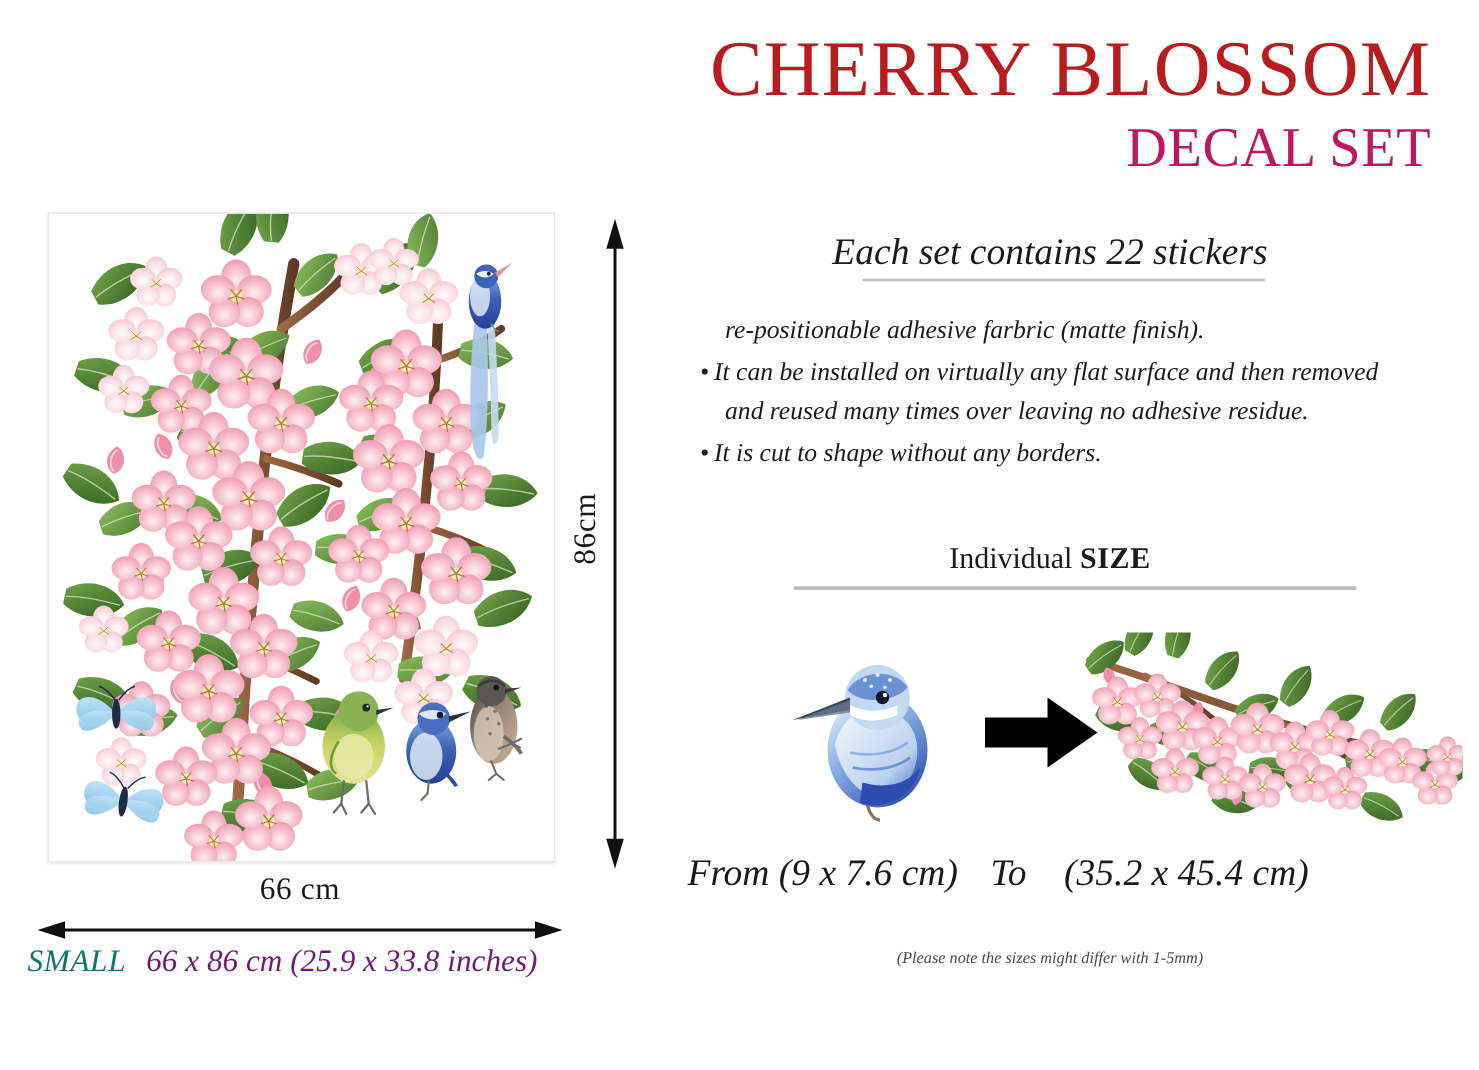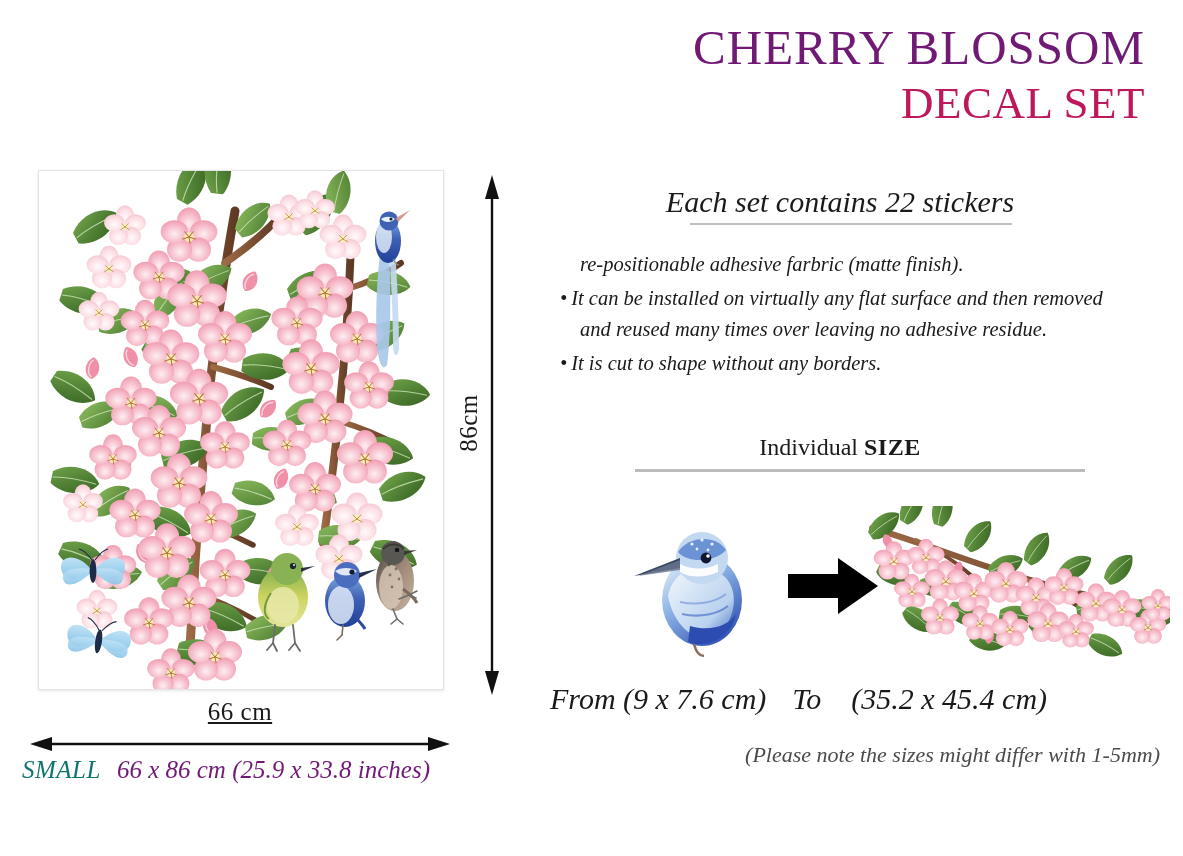--- a/index.html
+++ b/index.html
@@ -42,21 +42,20 @@
     left: 30px; top: 698px;
     width: 420px; height: 58px;
   }
   #width-dim .dim-label {
     position: absolute;
     left: 0; top: 0;
     width: 420px;
     text-align: center;
     font-size: 25px;
     letter-spacing: .5px;
-    text-decoration: underline;
   }
   #width-dim svg { position: absolute; left: 0; top: 36px; }
 
   
   #height-dim {
     position: absolute;
     left: 452px; top: 175px;
     width: 64px; height: 520px;
   }
   #height-dim svg { position: absolute; left: 30px; top: 0; }
@@ -92,22 +91,22 @@
     left: 520px; top: 0;
     width: 663px; height: 856px;
   }
   #title-block {
     position: absolute;
     left: 0; top: 22px;
     width: 625px;
     text-align: right;
   }
   #title-main {
-    color: #701a75;
-    font-size: 49px;
+    color: #b91c1c;
+    font-size: 63px;
     line-height: 1.06;
     letter-spacing: 1px;
   }
   #title-sub {
     color: #be185d;
     font-size: 45px;
     line-height: 1.18;
     letter-spacing: .5px;
     padding-top: 3px;
   }
@@ -181,25 +180,25 @@
     width: 620px;
     font-style: italic;
     font-size: 30px;
     white-space: nowrap;
   }
   #from-to .ft-gap-a { padding-left: 26px; }
   #from-to .ft-gap-b { padding-left: 30px; }
 
   #size-note {
     position: absolute;
-    left: 0; top: 742px;
+    left: 0; top: 758px;
     width: 640px;
-    text-align: right;
+    text-align: center;
     font-style: italic;
-    font-size: 22px;
+    font-size: 13px;
     color: #4a4a4a;
   }
 </style>
 </head>
 <body>
 
 <div id="page">
 
   <div id="left-panel">
 

